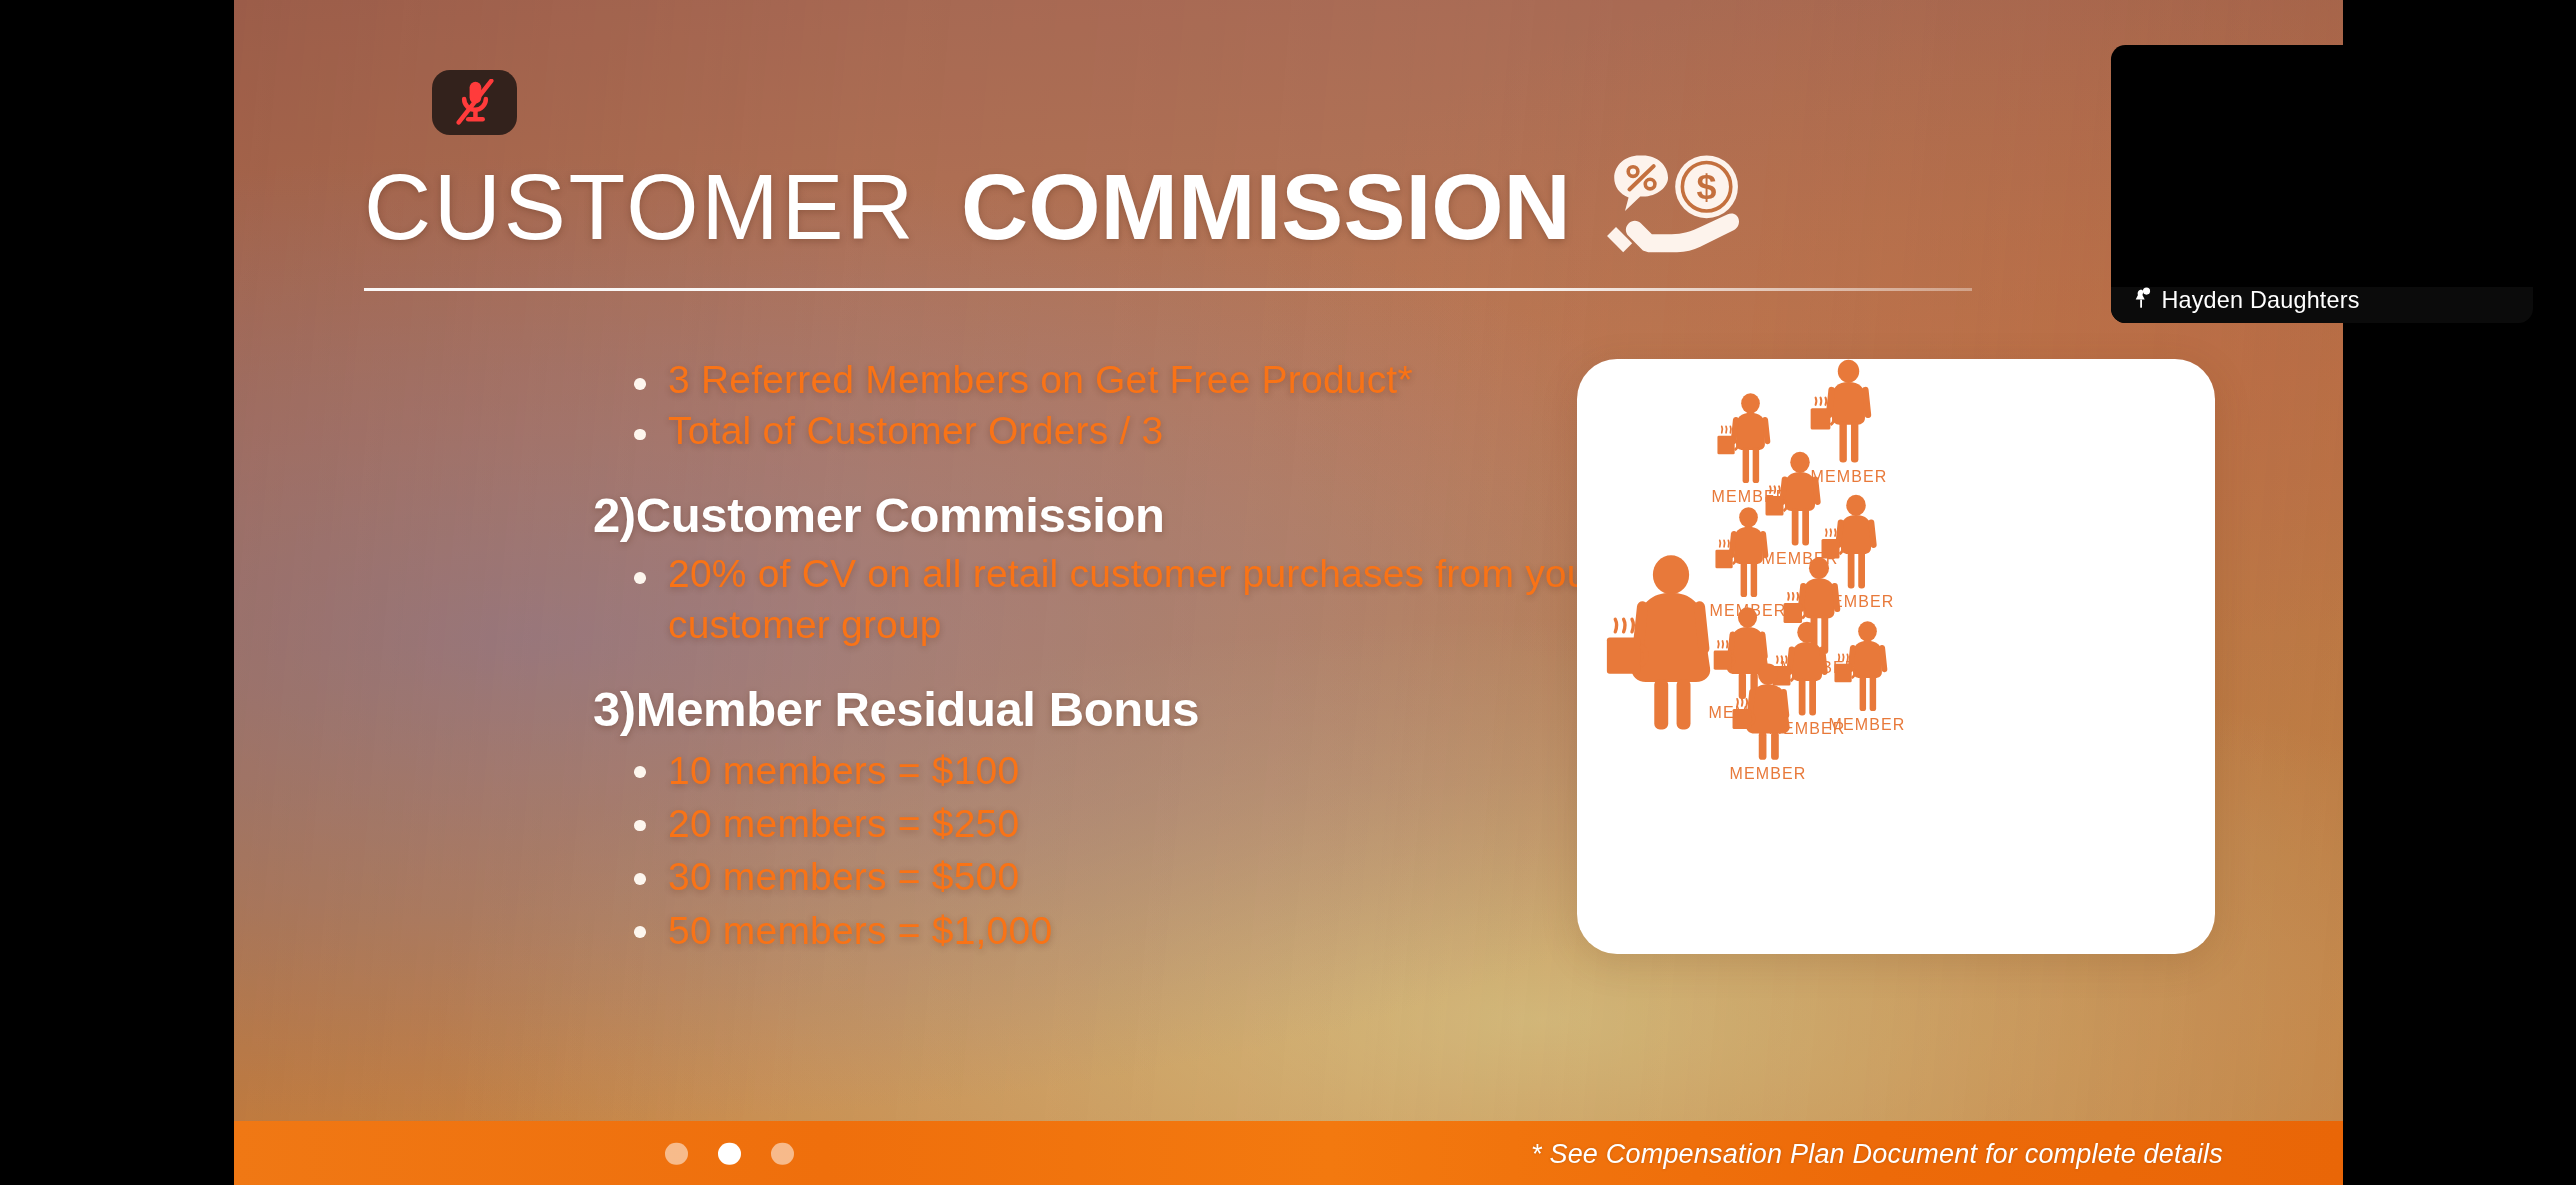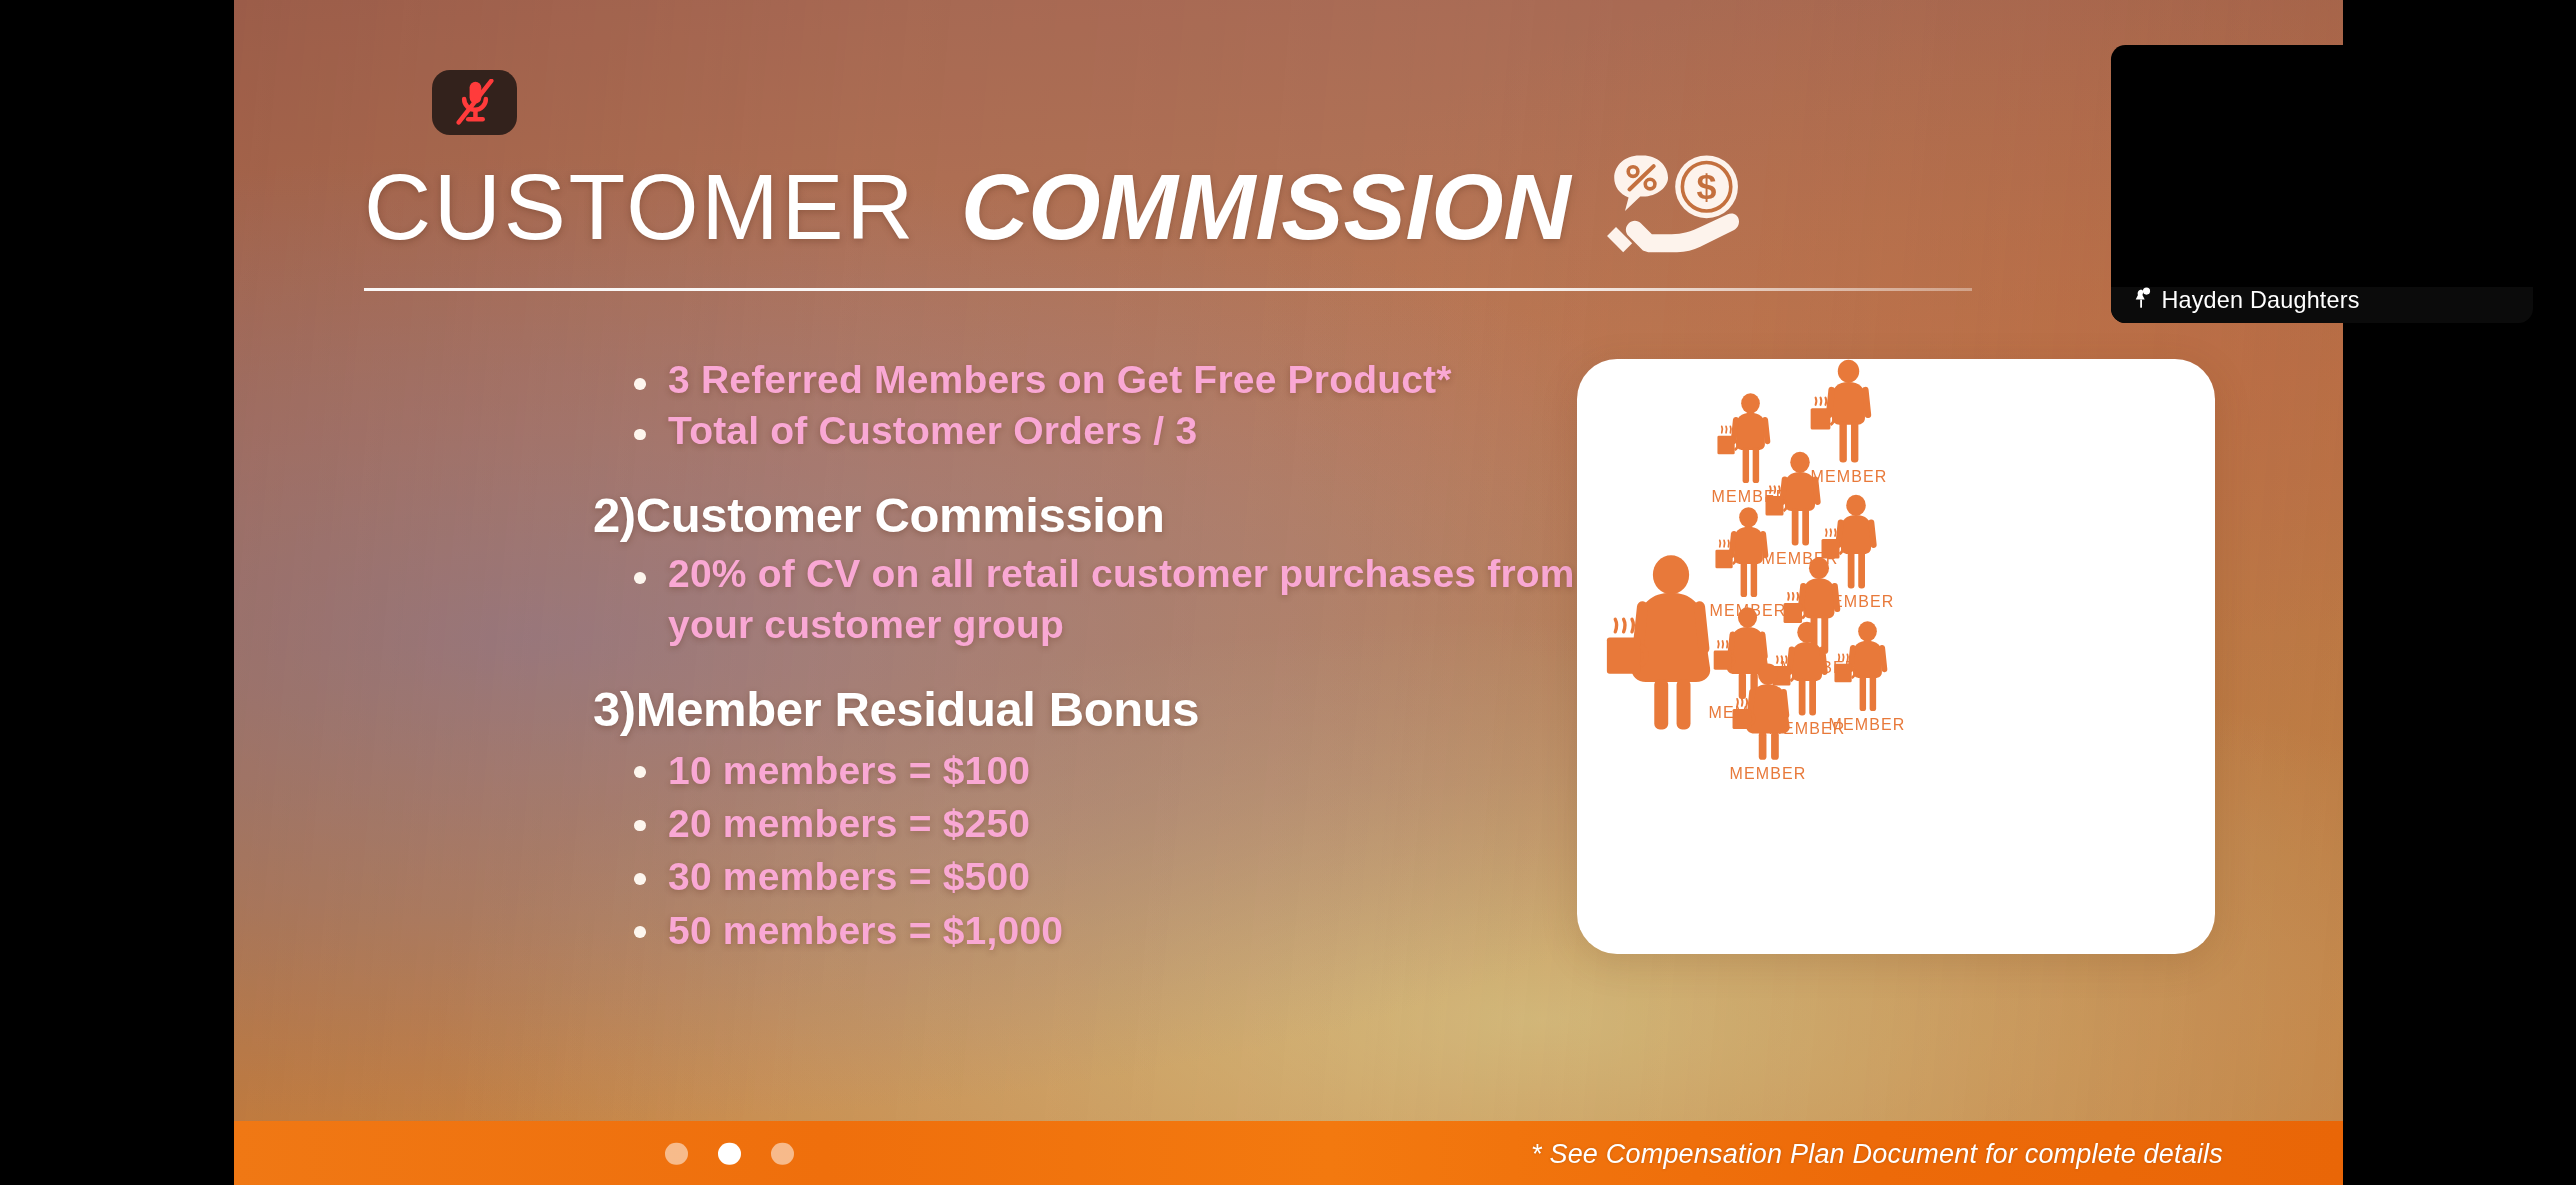--- a/index.html
+++ b/index.html
@@ -33,38 +33,38 @@
   }
 
   
   #title-block { position:absolute; left:130px; top:153px; width:1734px; }
   #title-row { display:flex; align-items:center; gap:21.6px; height:108px; }
   .title-text {
     font-size:93px; line-height:1; color:#fff; white-space:nowrap;
     text-shadow:0 1.8px 7.2px rgba(90,45,25,.35);
   }
   .title-light { font-weight:300; letter-spacing:2.7px; font-stretch:condensed; }
-  .title-bold  { font-weight:800; font-style:italic; letter-spacing:0px; margin-left:23.4px; }
+  .title-bold  { font-weight:800; letter-spacing:0px; margin-left:23.4px; }
   #title-icon { width:135px; height:104px; flex:0 0 auto; margin-left:12.6px; position:relative; top:-5.4px; }
   #title-rule {
     margin-top:27px; height:2.7px; width:1608px;
     background:linear-gradient(90deg, rgba(255,255,255,.95) 0%, rgba(255,255,255,.92) 72%, rgba(255,255,255,.35) 100%);
   }
 
   
   #body-col { position:absolute; left:359px; top:350px; width:1042px; color:#fff; }
   .sec { margin-bottom:27px; }
   .sec-head {
     font-size:49px; font-weight:800; line-height:1.16; letter-spacing:-0.4px;
     text-shadow:0 1.8px 6.3px rgba(90,45,25,.35); white-space:nowrap;
   }
   .sec-list { list-style:none; margin-top:5.4px; }
   .sec-list li {
-    position:relative; padding-left:75px; font-size:39px; font-weight:700;
-    line-height:1.30; letter-spacing:0.2px; color:#f9a8d4;
+    position:relative; padding-left:75px; font-size:39px; font-weight:400;
+    line-height:1.30; letter-spacing:0.2px; color:#f97316;
     text-shadow:0 1.8px 6.3px rgba(90,45,25,.32);
   }
   .sec-list li::before {
     content:""; position:absolute; left:41px; top:22.5px;
     width:11.7px; height:11.7px; border-radius:50%; background:#fdf6ee;
   }
   .sec-list li.wrap::before { top:22.5px; }
   #sec1 { margin-bottom:30.5px; }
   #sec2 { margin-bottom:30.5px; }
   #sec3 .sec-list li { line-height:1.37; }

